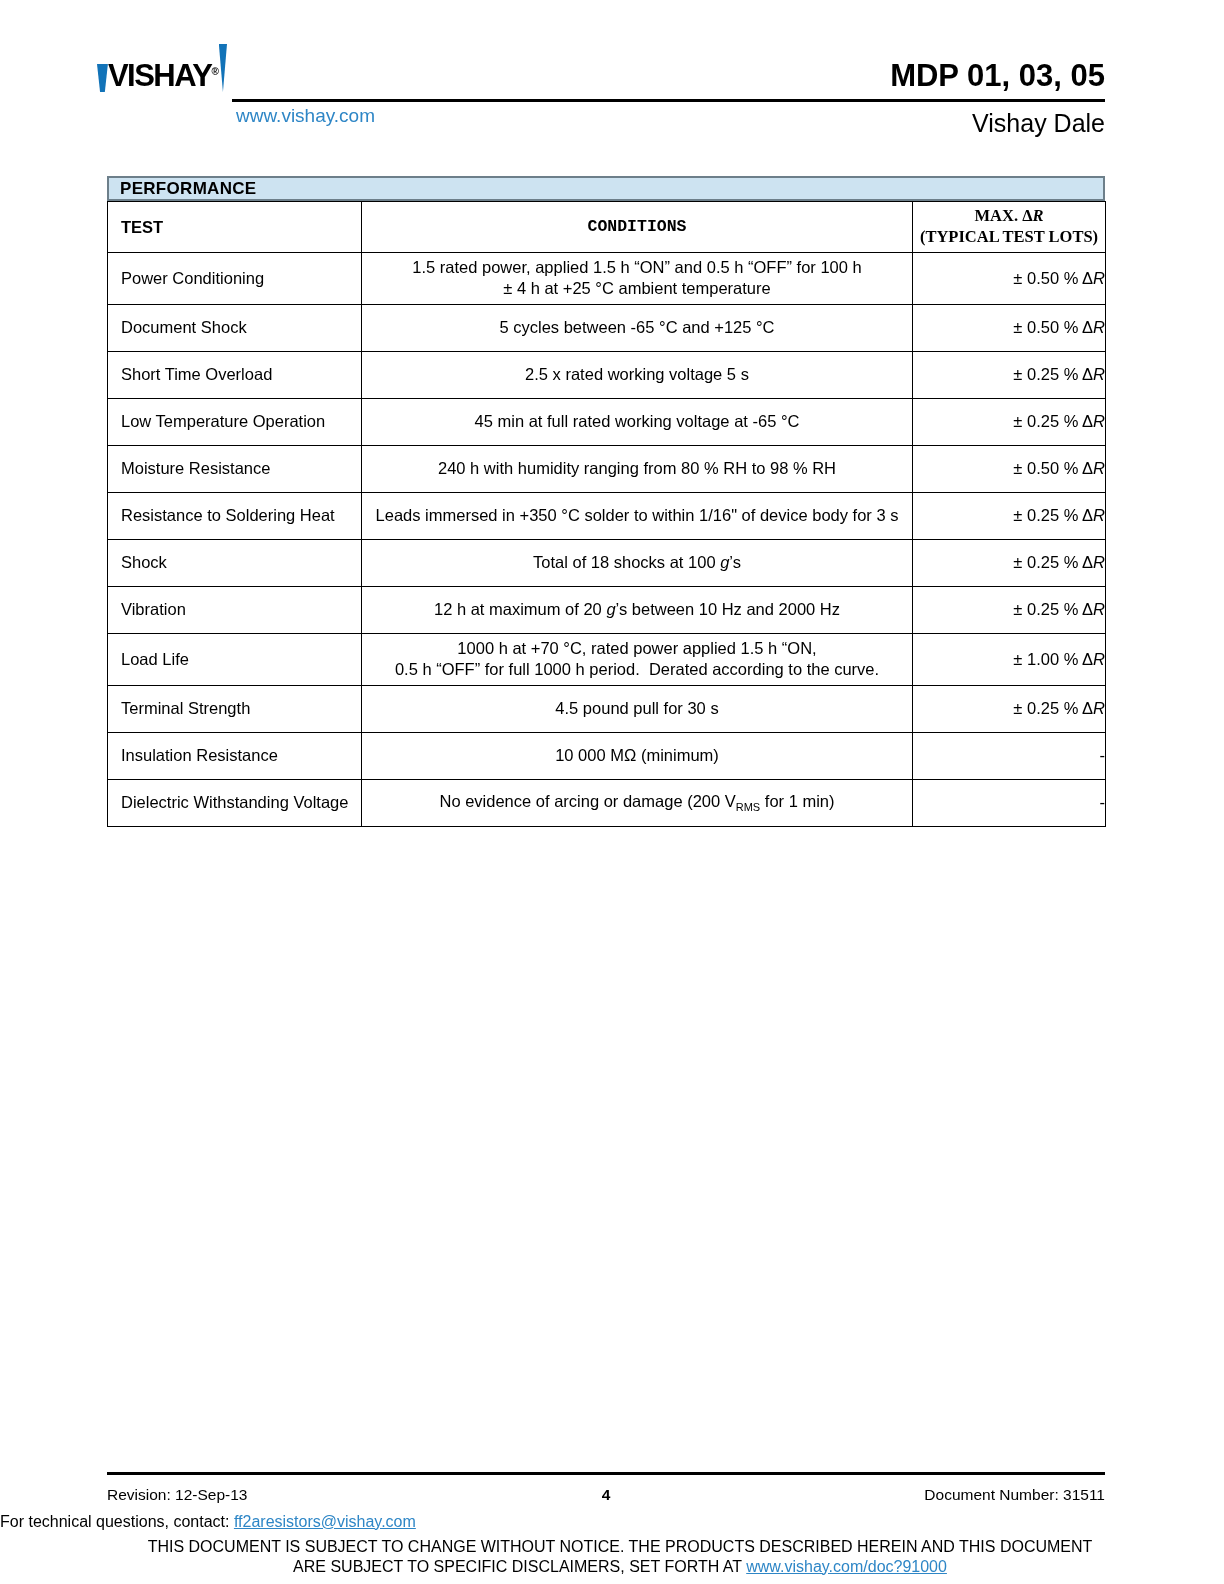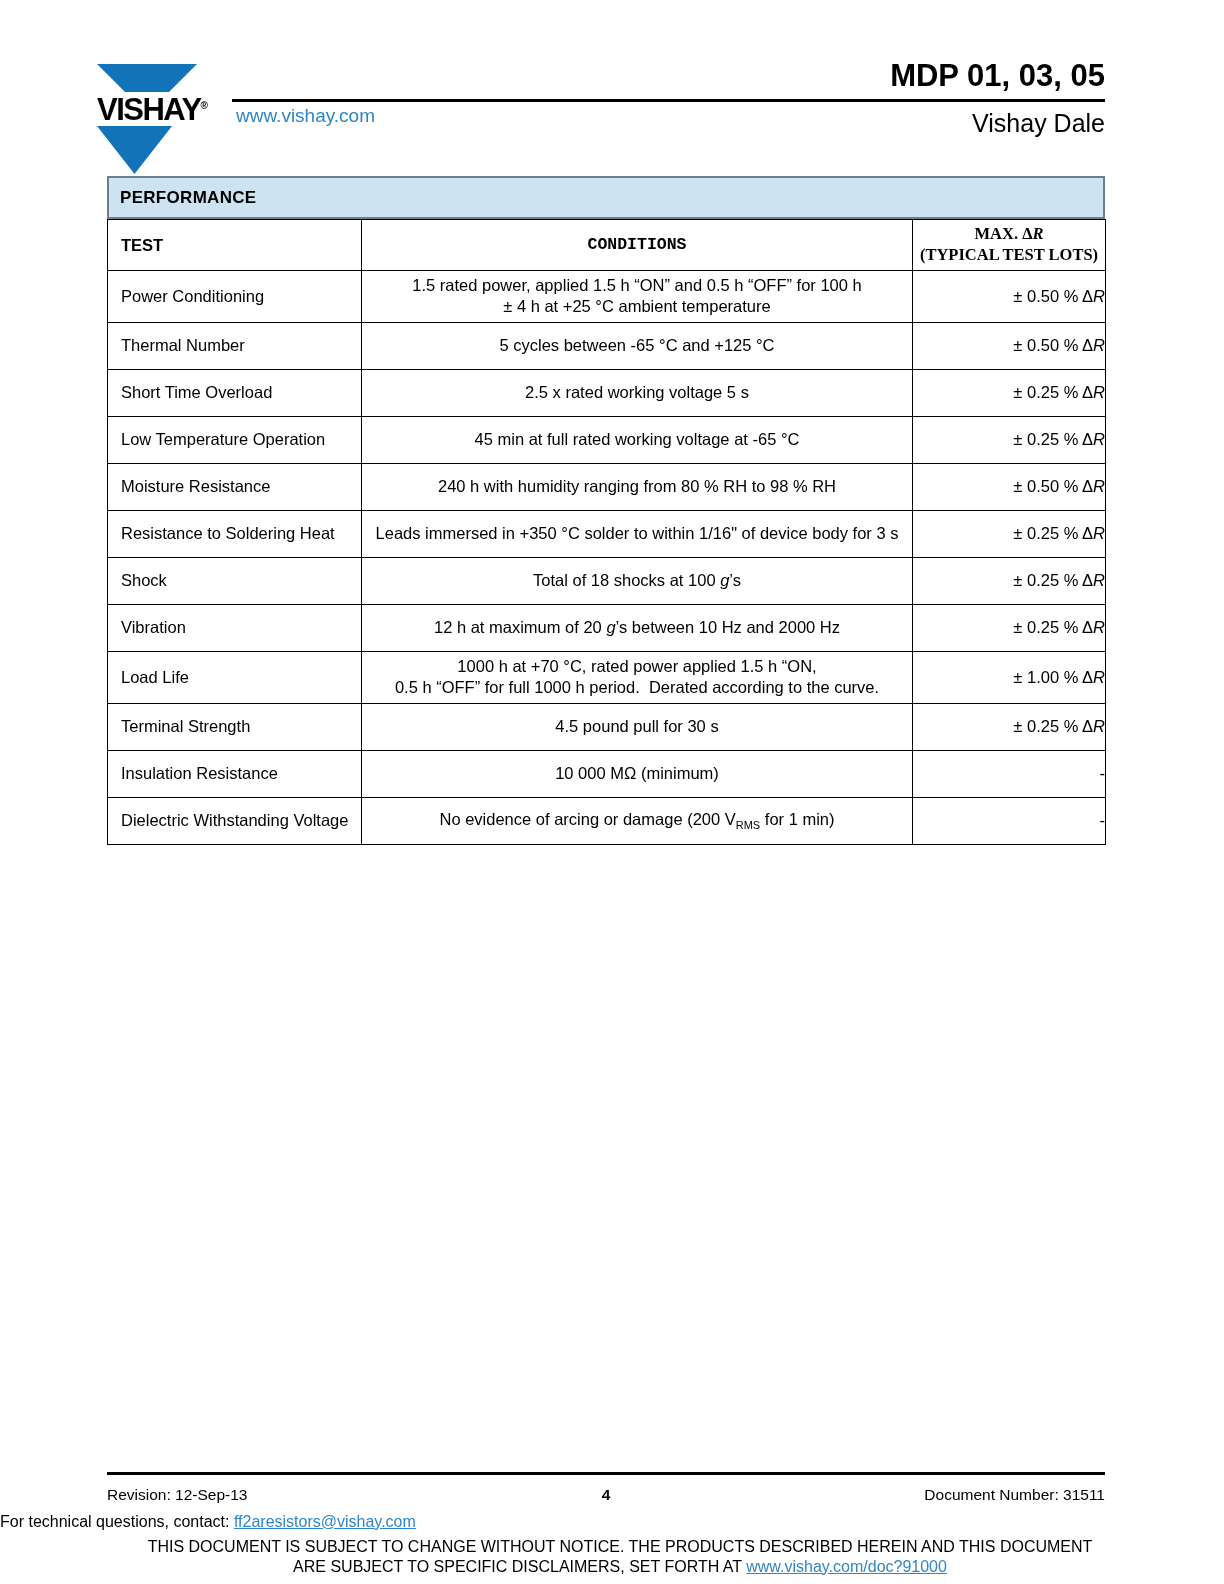--- a/index.html
+++ b/index.html
@@ -8,34 +8,34 @@
     --banner-bg:#cde3f1;
     --banner-border:#6d7f8a;
   }
   *{margin:0;padding:0;box-sizing:border-box;}
   html,body{background:#fff;}
   body{
     width:1224px;height:1584px;position:relative;
     font-family:"Liberation Sans","DejaVu Sans",sans-serif;color:#000;
   }
   
-  .logo{position:absolute;left:97px;top:64px;width:130px;display:flex;flex-direction:column;align-items:flex-start;}
+  .logo{position:absolute;left:97px;top:44px;width:130px;display:flex;flex-direction:row;align-items:flex-end;}
   .logo-trap{width:100px;height:28px;background:var(--vishay-blue);
     clip-path:polygon(0 0,100% 0,72% 100%,28% 100%);}
   .logo-word{font-weight:bold;font-size:31px;letter-spacing:-1.5px;line-height:1;margin:2px 0 1px 0;white-space:nowrap;}
   .logo-word .reg{font-size:10px;vertical-align:super;letter-spacing:0;}
   .logo-tri{width:75px;height:48px;background:var(--vishay-blue);
     clip-path:polygon(0 0,100% 0,50% 100%);}
   .site-link{position:absolute;left:236px;top:105px;font-size:19px;color:var(--link-blue);text-decoration:none;}
   .part-title{position:absolute;right:119px;top:58px;font-size:31px;font-weight:bold;white-space:nowrap;}
   .header-rule{position:absolute;left:232px;right:119px;top:99px;height:3px;background:#000;}
   .brand-name{position:absolute;right:119px;top:109px;font-size:25px;}
   
   .table-wrap{position:absolute;left:107px;top:176px;width:998px;}
-  .perf-banner{height:43px;background:var(--banner-bg);border:2px solid var(--banner-border);
+  .perf-banner{height:25px;background:var(--banner-bg);border:2px solid var(--banner-border);
     display:flex;align-items:center;padding-left:11px;font-weight:bold;font-size:17px;letter-spacing:.3px;}
   table.perf{width:100%;border-collapse:collapse;table-layout:fixed;}
   table.perf col.c1{width:254px;} table.perf col.c2{width:551px;} table.perf col.c3{width:193px;}
   table.perf th,table.perf td{border:1px solid #000;font-size:16.5px;vertical-align:middle;}
   table.perf thead th{height:51px;font-weight:bold;font-size:16.5px;line-height:1.25;}
   th.h-test{text-align:left;padding-left:13px;}
   th.h-cond{text-align:center;font-family:Liberation Mono, monospace;}
   th.h-max{text-align:center;font-family:Liberation Serif, serif;}
   td.test-cell{height:47px;text-align:left;padding-left:13px;}
   td.conditions-cell{text-align:center;padding:4px 10px;line-height:1.3;}
@@ -80,21 +80,21 @@
       </tr>
     </thead>
     <tbody>
   <tr>
     <td class="test-cell">Power Conditioning</td>
     <td class="conditions-cell">1.5 rated power, applied 1.5 h “ON” and 0.5 h “OFF” for 100 h<br>± 4 h at +25 °C ambient temperature</td>
     <td class="max-dr-cell">± 0.50 % Δ<i>R</i></td>
   </tr>
 
   <tr>
-    <td class="test-cell">Thermal Number</td>
+    <td class="test-cell">Document Shock</td>
     <td class="conditions-cell">5 cycles between -65 °C and +125 °C</td>
     <td class="max-dr-cell">± 0.50 % Δ<i>R</i></td>
   </tr>
 
   <tr>
     <td class="test-cell">Short Time Overload</td>
     <td class="conditions-cell">2.5 x rated working voltage 5 s</td>
     <td class="max-dr-cell">± 0.25 % Δ<i>R</i></td>
   </tr>
 

